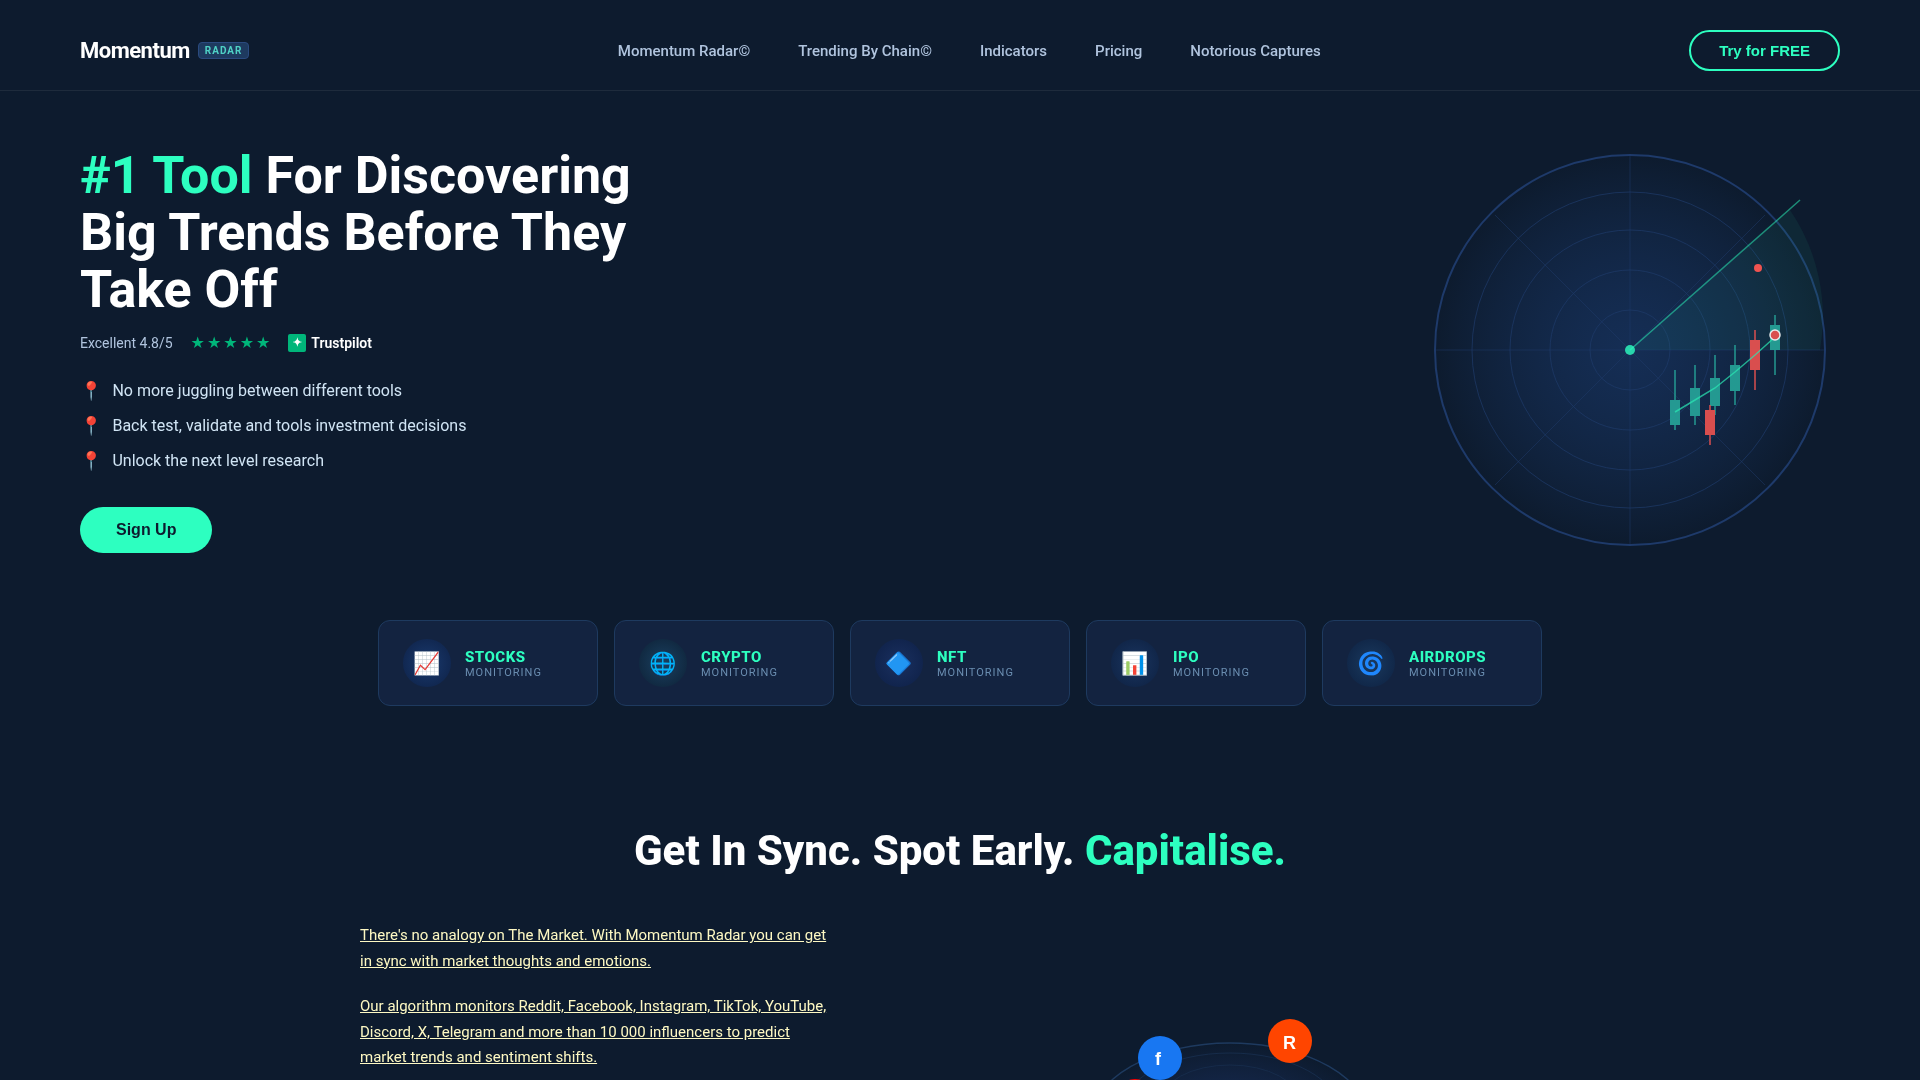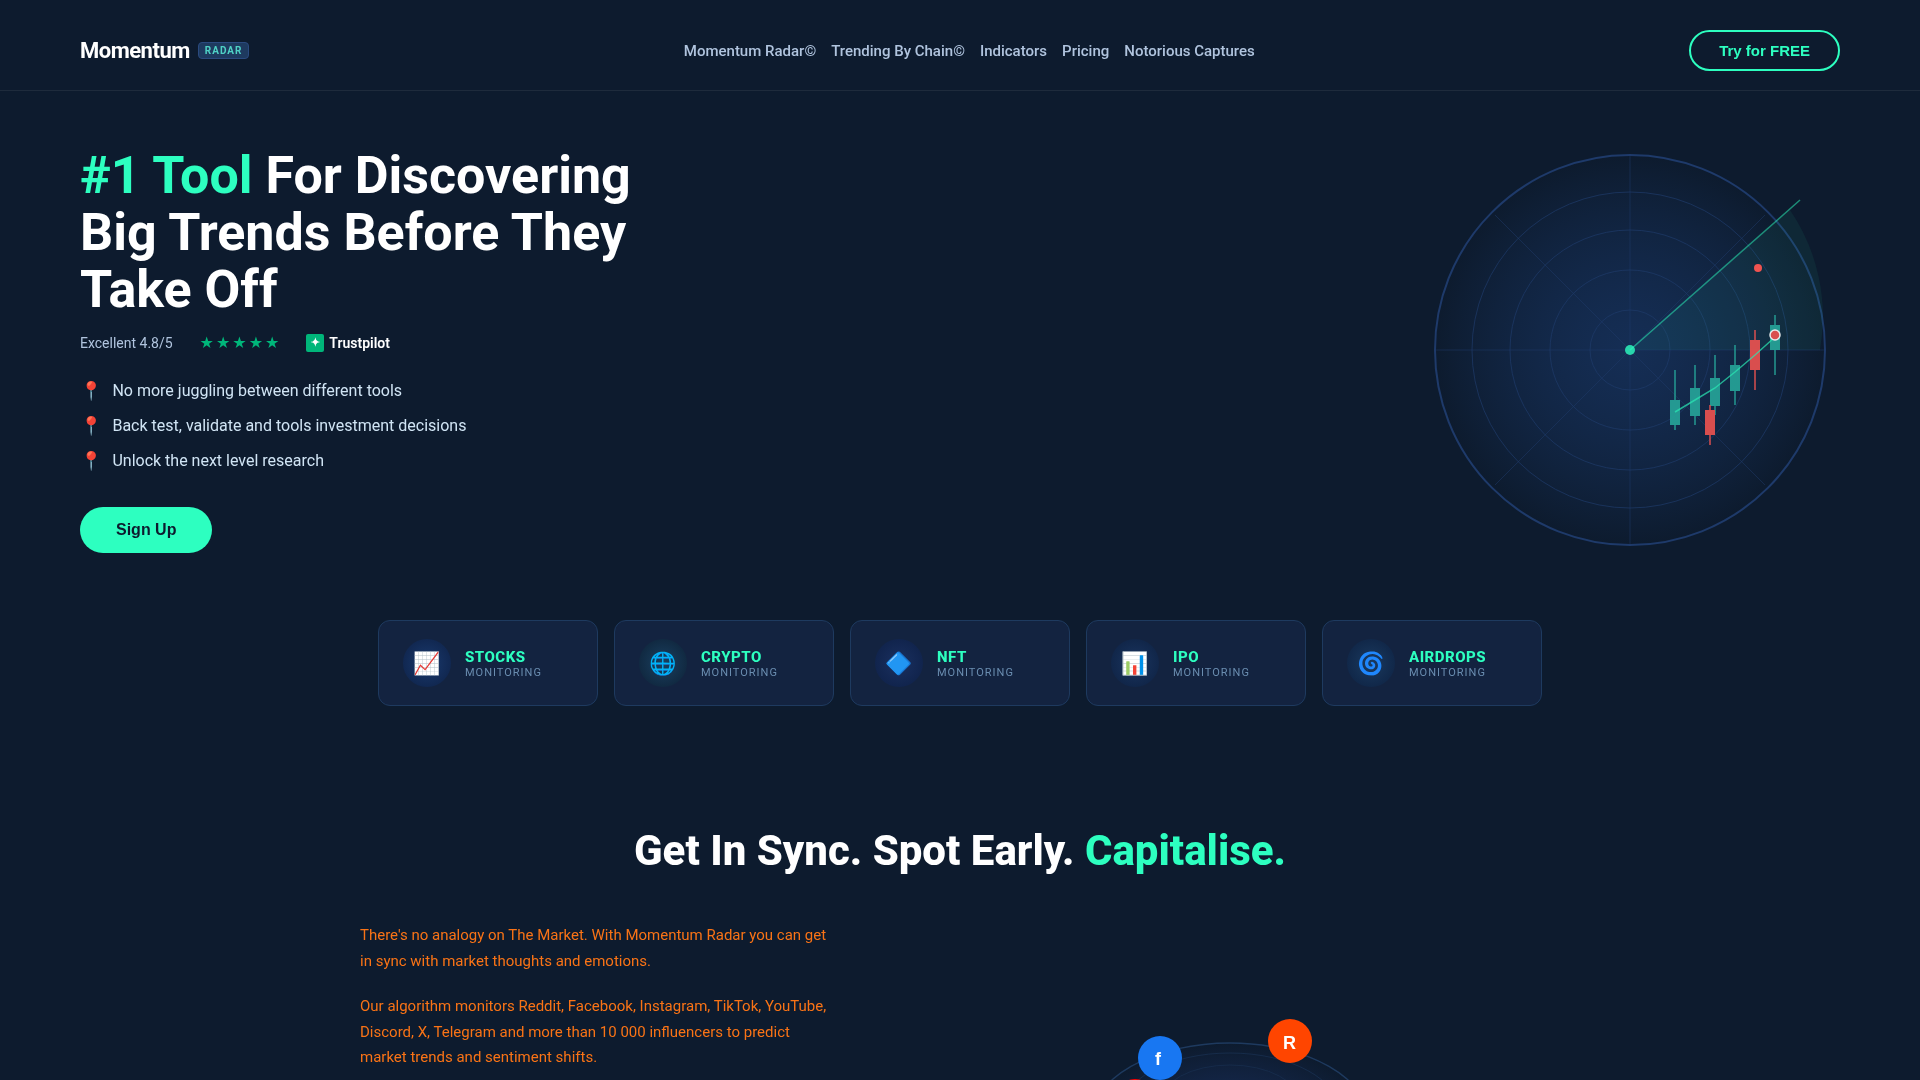--- a/index.html
+++ b/index.html
@@ -41,21 +41,21 @@
       color: #4fd1c5;
       font-size: 10px;
       font-weight: 700;
       padding: 2px 6px;
       border-radius: 4px;
       letter-spacing: 1px;
     }
     .nav-links {
       display: flex;
       align-items: center;
-      gap: 15px;
+      gap: 48px;
       list-style: none;
     }
     .nav-links a {
       color: #b0c4de;
       text-decoration: none;
       font-size: 15px;
       font-weight: 500;
       transition: color 0.2s;
     }
     .nav-cta {
@@ -88,21 +88,21 @@
       line-height: 1.1;
       margin-bottom: 15px;
       color: #fff;
     }
     .hero-title .highlight {
       color: #2dffc0;
     }
     .trustpilot-row {
       display: flex;
       align-items: center;
-      gap: 27px;
+      gap: 18px;
       margin-bottom: 28px;
     }
     .trustpilot-label {
       color: #b0c4de;
       font-size: 14px;
     }
     .stars {
       display: flex;
       gap: 2px;
     }
@@ -243,23 +243,24 @@
       justify-content: space-between;
       width: 100%;
       max-width: 1200px;
       gap: 60px;
     }
     .sync-text {
       max-width: 480px;
     }
     .sync-para {
       font-size: 15px;
-      color: #f97316;
+      color: #fef9c3;
       line-height: 1.7;
       margin-bottom: 20px;
+      text-decoration: underline;
     }
     .sync-visual {
       flex: 1;
       display: flex;
       justify-content: center;
       align-items: center;
       min-height: 260px;
       position: relative;
     }
   </style>

